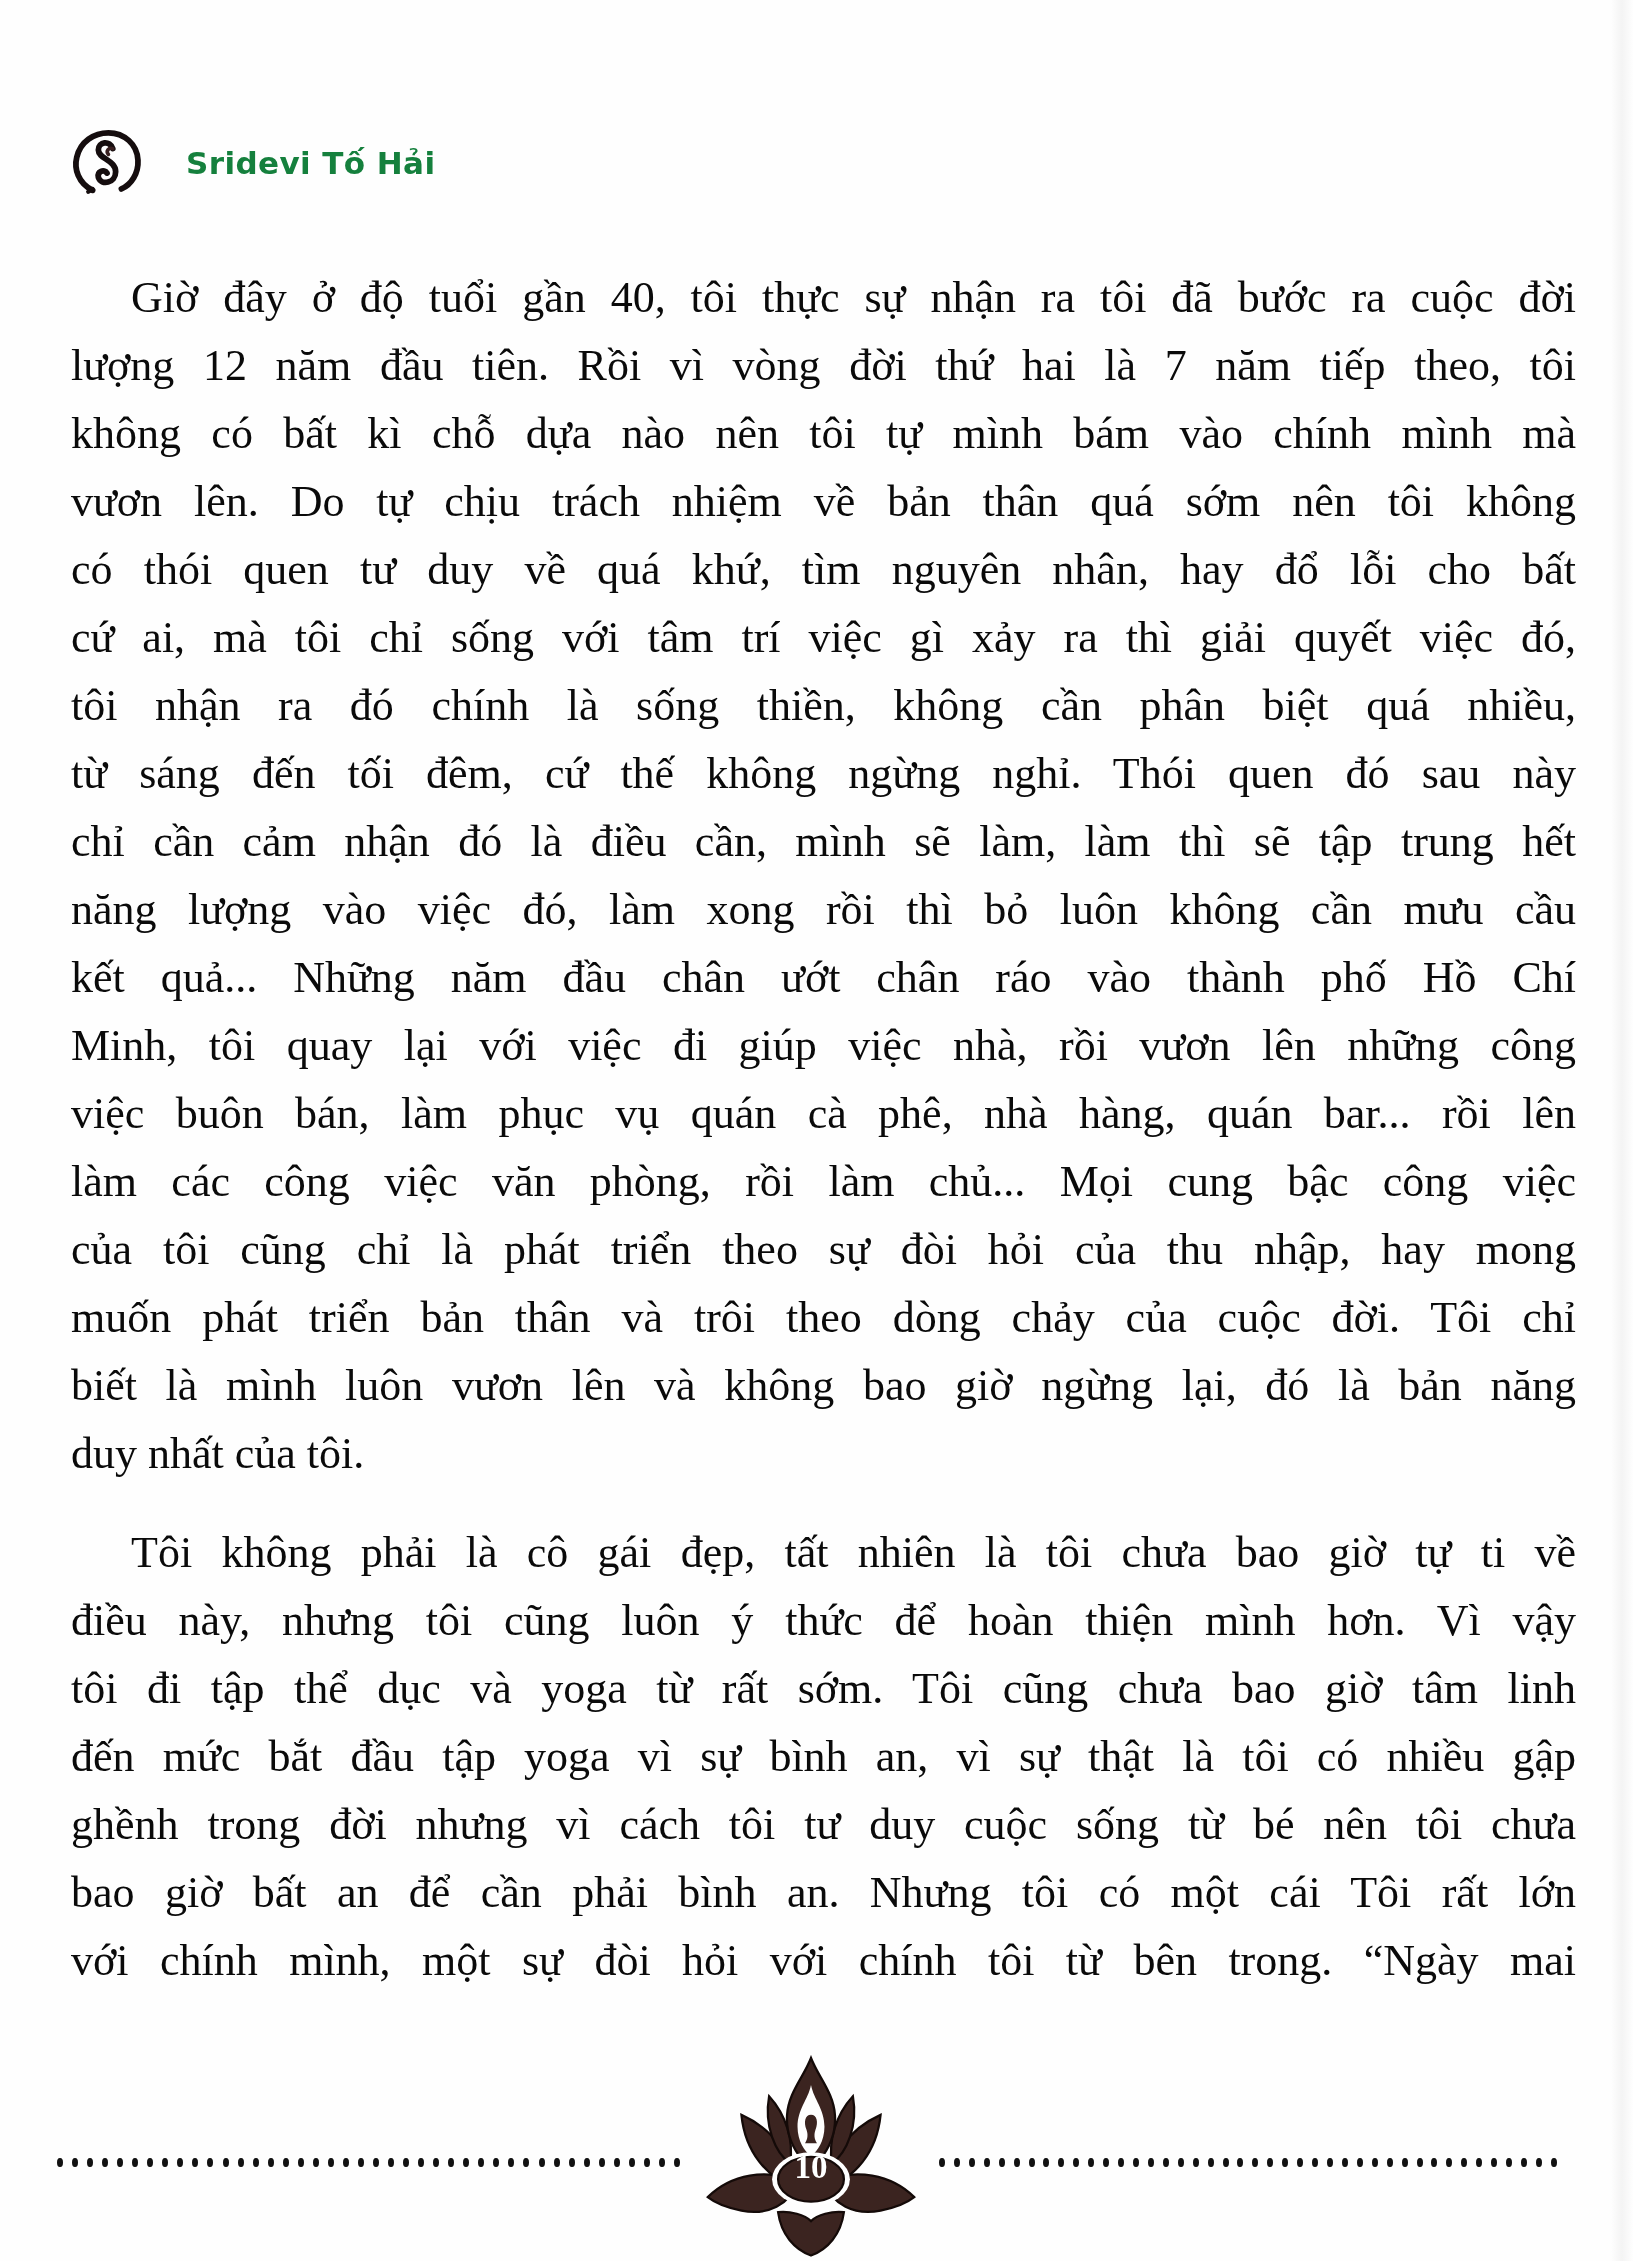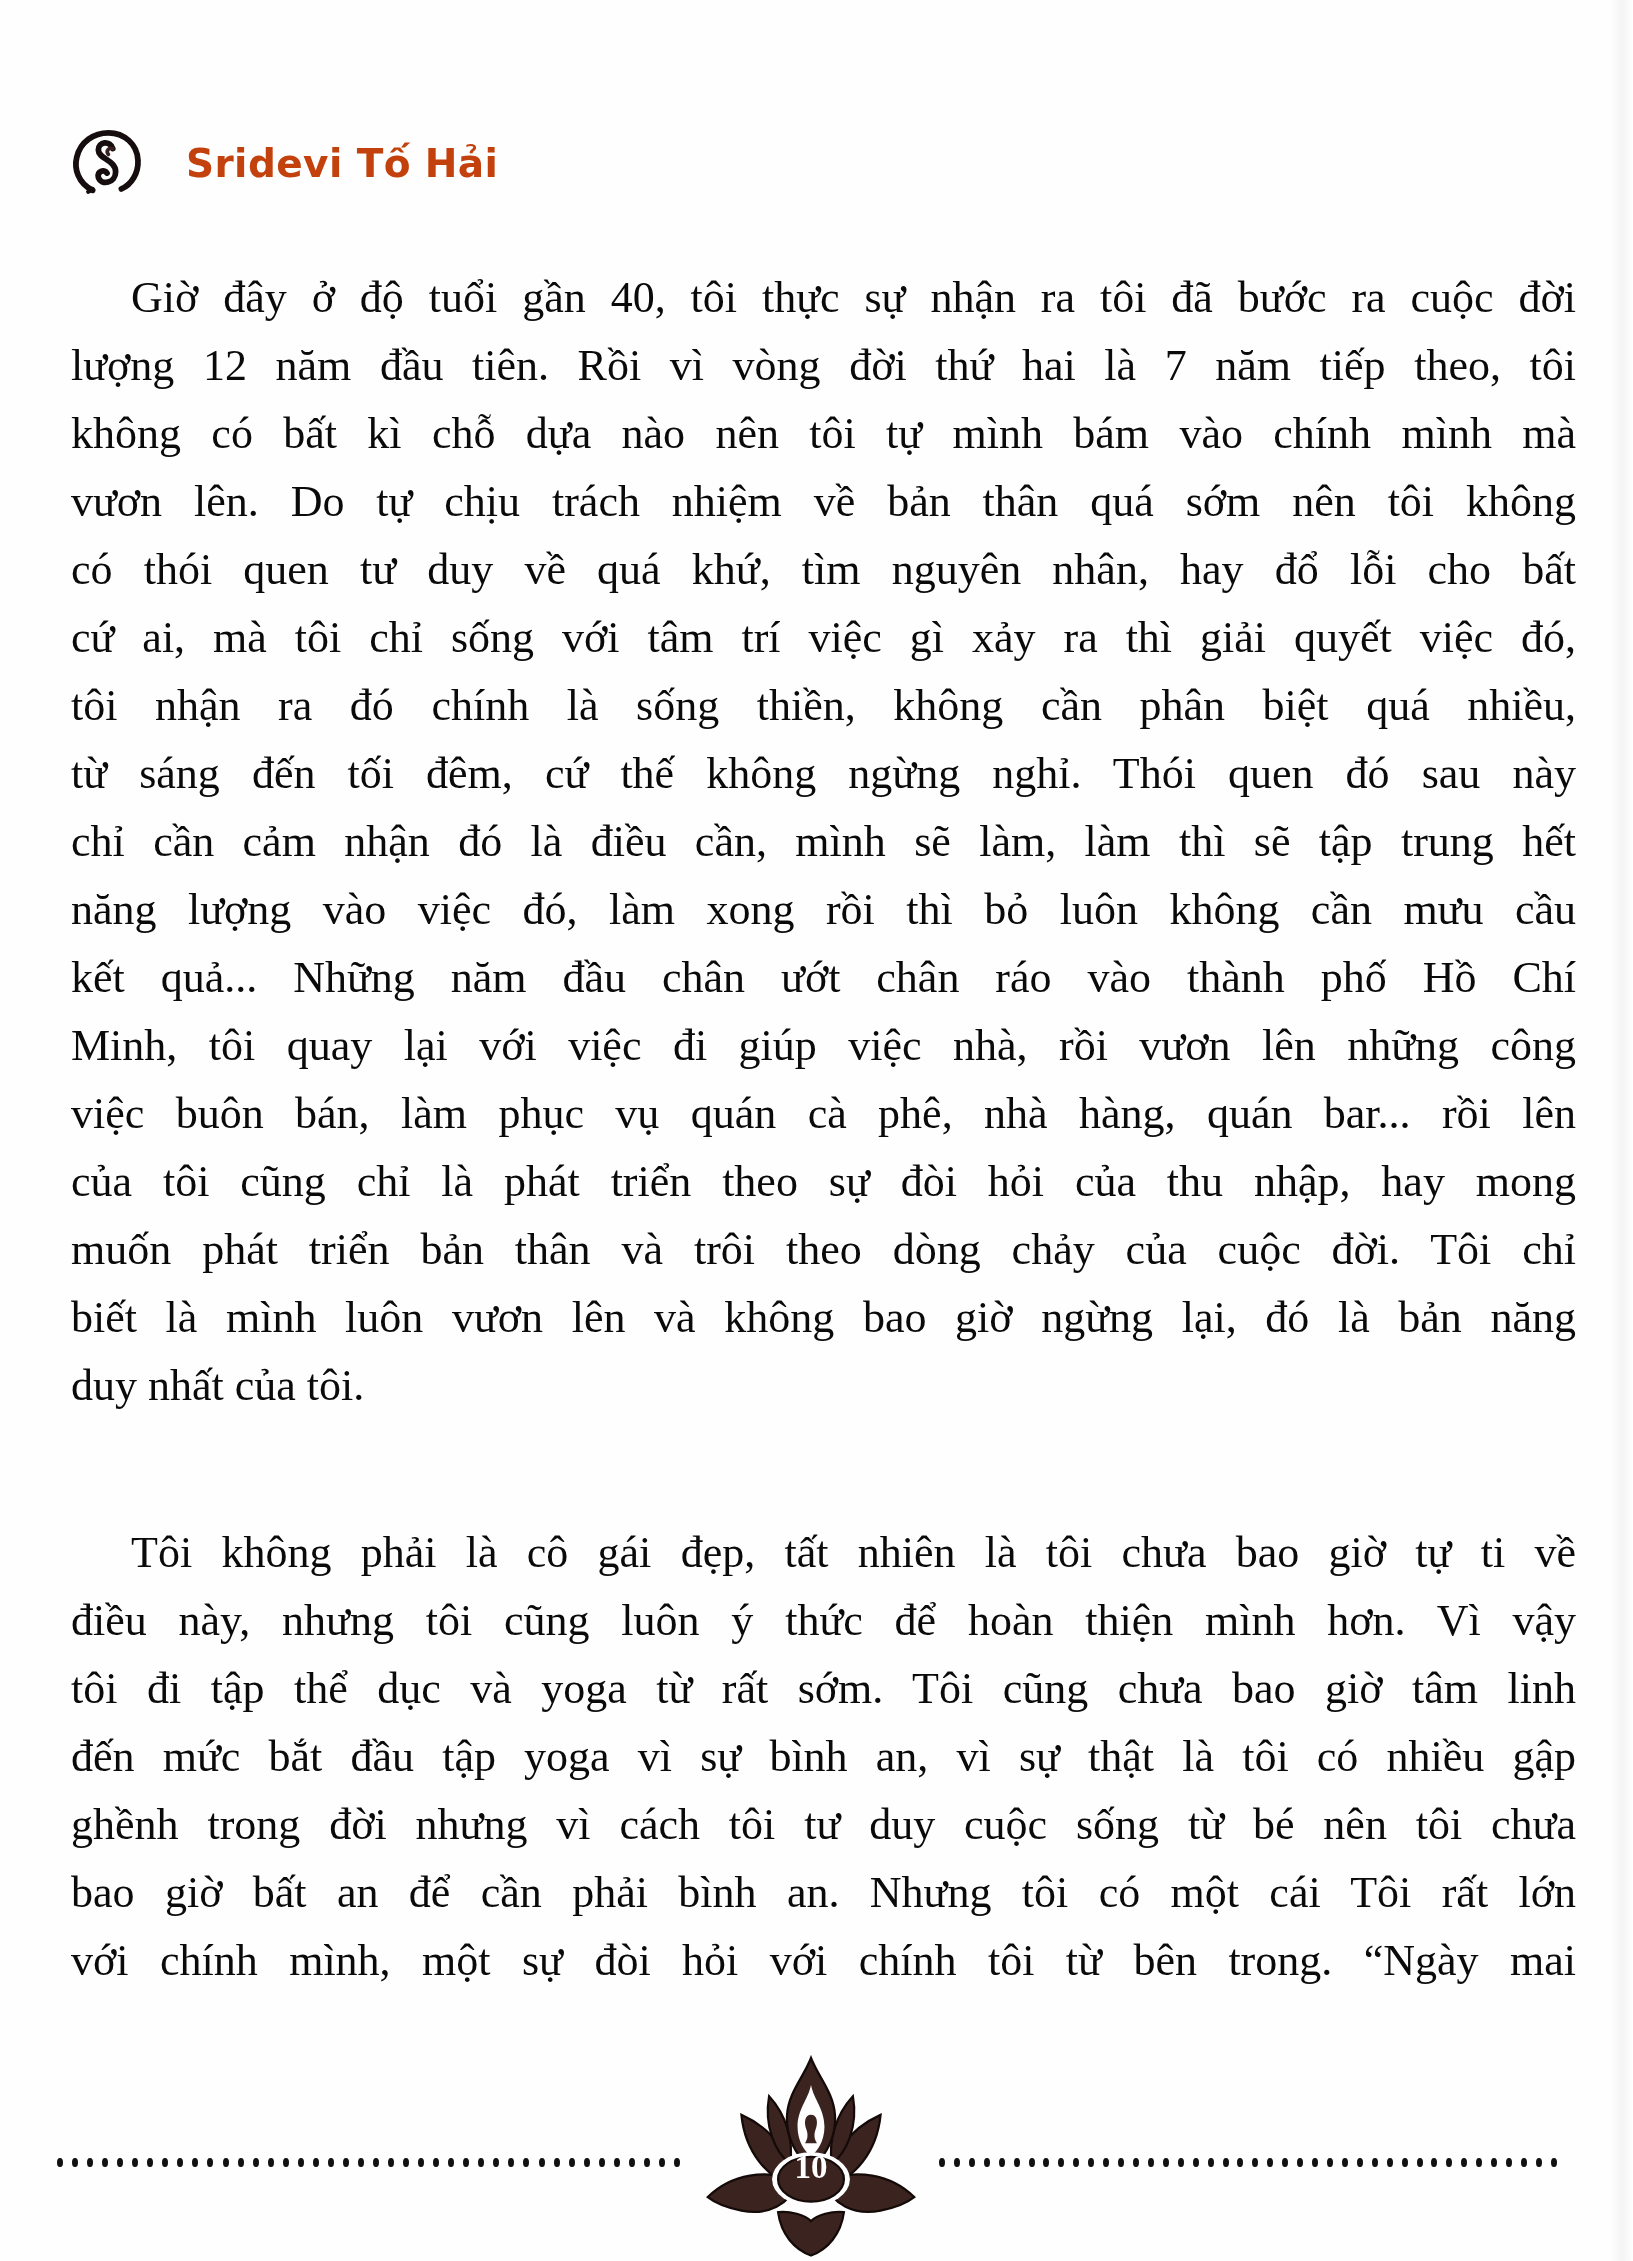--- a/index.html
+++ b/index.html
@@ -2,21 +2,21 @@
 <html style="font-size:12px"><head>
 <meta charset="utf-8">
 <style>
   html, body { margin: 0; padding: 0; background: #ffffff; }
   body { width: 1633px; height: 2261px; position: relative; overflow: hidden; }
   .page { position: absolute; left: 0; top: 0; width: 1633px; height: 2261px; background: #fefefe; }
   .edge-shadow { position: absolute; top: 0; right: 0; width: 22.5px; height: 2261px;
     background: linear-gradient(to right, rgba(255,255,255,0) 0%, rgba(225,225,225,0.35) 50%, rgba(255,255,255,0) 100%); }
   .running-header { position: absolute; left: 71px; top: 127px; height: 72px; display: flex; align-items: center; }
   .logo { width: 72px; height: 72px; }
-  .author { margin-left: 43px; font-family: "DejaVu Sans", sans-serif; font-weight: bold; font-size: 39px; color: #c2410c; letter-spacing: 0.4px; }
+  .author { margin-left: 43px; font-family: "DejaVu Sans", sans-serif; font-weight: bold; font-size: 31px; color: #15803d; letter-spacing: 0.4px; }
   .body-text { position: absolute; left: 71px; width: 1505px; font-family: "Liberation Serif", serif; color: #0a0a0a; }
   .line { height: 68px; line-height: 68px; font-size: 44px; white-space: nowrap; text-align: justify; text-align-last: justify; overflow: visible; }
   .line.first { padding-left: 60px; }
   .line.last { text-align-last: left; }
   .para-1 { top: 264px; }
   .para-2 { top: 1519px; }
   .dots { position: absolute; top: 2155px; height: 15px; display: flex; justify-content: space-between; align-items: center; }
   .dots.left { left: 57px; width: 623px; }
   .dots.right { left: 939px; width: 618px; }
   .dot { width: 6px; height: 9.7px; border-radius: 50%; background: #111; }
@@ -46,20 +46,21 @@
     <div class="line">vươn lên. Do tự chịu trách nhiệm về bản thân quá sớm nên tôi không</div>
     <div class="line">có thói quen tư duy về quá khứ, tìm nguyên nhân, hay đổ lỗi cho bất</div>
     <div class="line">cứ ai, mà tôi chỉ sống với tâm trí việc gì xảy ra thì giải quyết việc đó,</div>
     <div class="line">tôi nhận ra đó chính là sống thiền, không cần phân biệt quá nhiều,</div>
     <div class="line">từ sáng đến tối đêm, cứ thế không ngừng nghỉ. Thói quen đó sau này</div>
     <div class="line">chỉ cần cảm nhận đó là điều cần, mình sẽ làm, làm thì sẽ tập trung hết</div>
     <div class="line">năng lượng vào việc đó, làm xong rồi thì bỏ luôn không cần mưu cầu</div>
     <div class="line">kết quả... Những năm đầu chân ướt chân ráo vào thành phố Hồ Chí</div>
     <div class="line">Minh, tôi quay lại với việc đi giúp việc nhà, rồi vươn lên những công</div>
     <div class="line">việc buôn bán, làm phục vụ quán cà phê, nhà hàng, quán bar... rồi lên</div>
+    <div class="line">làm các công việc văn phòng, rồi làm chủ... Mọi cung bậc công việc</div>
     <div class="line">của tôi cũng chỉ là phát triển theo sự đòi hỏi của thu nhập, hay mong</div>
     <div class="line">muốn phát triển bản thân và trôi theo dòng chảy của cuộc đời. Tôi chỉ</div>
     <div class="line">biết là mình luôn vươn lên và không bao giờ ngừng lại, đó là bản năng</div>
     <div class="line last">duy nhất của tôi.</div>
   </div>
 
   <div class="body-text para-2">
     <div class="line first">Tôi không phải là cô gái đẹp, tất nhiên là tôi chưa bao giờ tự ti về</div>
     <div class="line">điều này, nhưng tôi cũng luôn ý thức để hoàn thiện mình hơn. Vì vậy</div>
     <div class="line">tôi đi tập thể dục và yoga từ rất sớm. Tôi cũng chưa bao giờ tâm linh</div>

